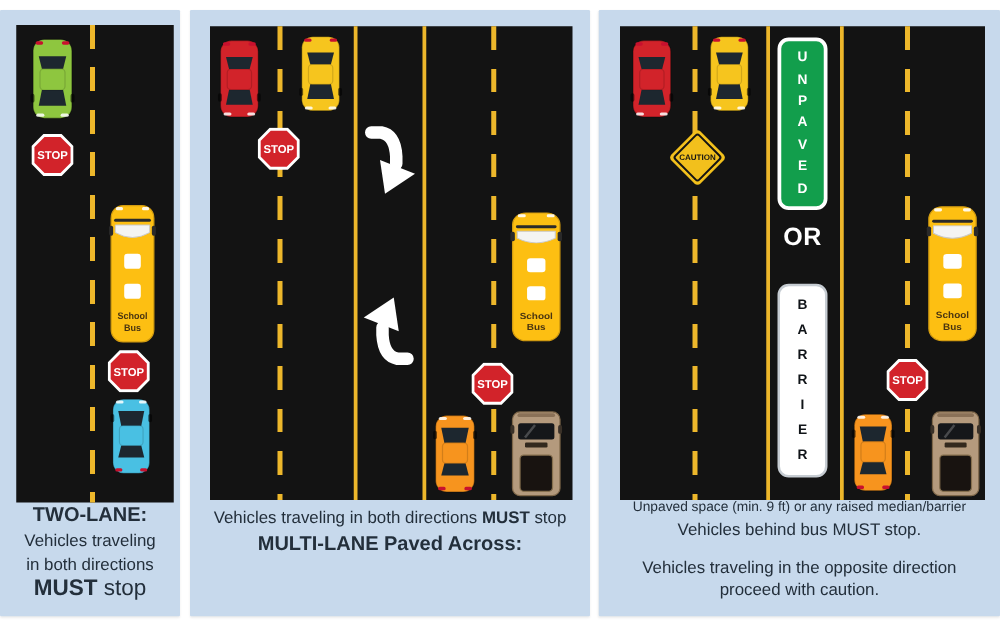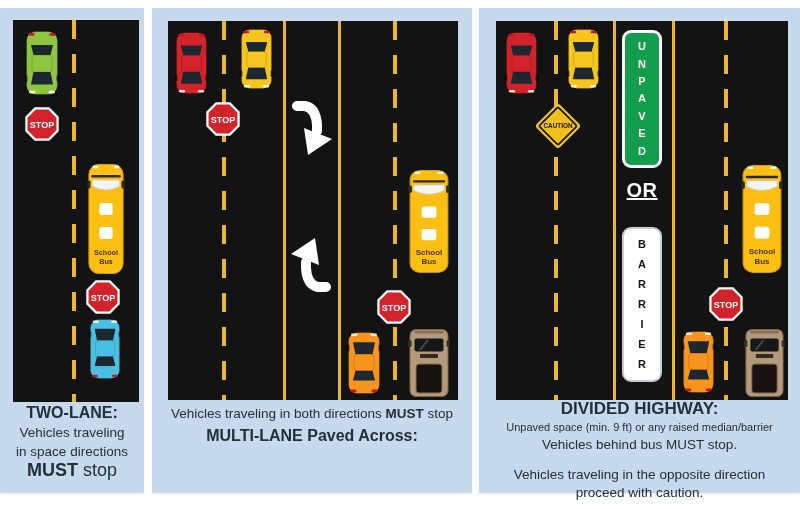--- a/index.html
+++ b/index.html
@@ -14,21 +14,21 @@
   .lane-line.dashed{width:4px;}
   .sprite{position:absolute;}
   .sprite svg{display:block;width:100%;height:100%;}
   .facing-down{transform:rotate(180deg);}
   .vsign{position:absolute;display:flex;flex-direction:column;justify-content:space-around;
          align-items:center;box-sizing:border-box;padding:5px 0;border-radius:9px;
          font-weight:bold;font-size:11px;line-height:1;}
   .vsign.green{border:3px solid #ffffff;color:#ffffff;}
   .vsign.white{border:2px solid #c6ccd2;color:#101418;background:#ffffff;}
   .or-label{position:absolute;font-weight:bold;font-size:20px;letter-spacing:0.5px;
-            text-align:center;text-decoration:underline;}
+            text-align:center;}
   .caption{position:absolute;text-align:center;}
   .caption .cap-line{white-space:nowrap;}
   .caption b{font-weight:bold;}
   svg text{font-family:"Liberation Sans",sans-serif;}
 </style>
 </head>
 <body>
 
 <div id="canvas">
     <div class="panel" style="left: 0px; top: 8px; width: 144px; height: 485px; position: absolute; background: rgb(199, 217, 236);">
@@ -85,21 +85,21 @@
     <path d="M7,11.5 L29,11.5 L26.5,24 L9.5,24 Z" fill="#1d272f"></path>
     <rect x="8" y="24" width="20" height="17" rx="3" fill="#49c0e3" stroke="rgba(0,0,0,0.15)"></rect>
     <path d="M9.5,41 L26.5,41 L29,51 L7,51 Z" fill="#1d272f"></path>
     <rect x="4.5" y="60.3" width="6" height="2.8" rx="1.3" fill="#c8102e"></rect>
     <rect x="25.5" y="60.3" width="6" height="2.8" rx="1.3" fill="#c8102e"></rect>
         </svg>
       </div>
       <div class="caption" style="left: 0px; top: 394px; width: 144px; position: absolute; color: rgb(35, 47, 59);">
         <div class="cap-line" style="font-size: 16px; line-height: 21px;"><b>TWO-LANE:</b></div>
         <div class="cap-line" style="font-size: 13.5px; line-height: 19px;"><span>Vehicles traveling</span></div>
-        <div class="cap-line" style="font-size: 13.5px; line-height: 19px;"><span>in space directions</span></div>
+        <div class="cap-line" style="font-size: 13.5px; line-height: 19px;"><span>in both directions</span></div>
         <div class="cap-line" style="font-size: 18px; line-height: 19px;"><b>MUST</b><span> stop</span></div>
       </div>
     </div>
     <div class="panel" style="left: 152px; top: 8px; width: 320px; height: 485px; position: absolute; background: rgb(199, 217, 236);">
       <div class="road" style="left: 16px; top: 13px; width: 290px; height: 379px; position: absolute; background: rgb(19, 19, 19);"></div>
       <div class="lane-line dashed" style="left: 70px; top: 13px; height: 379px; position: absolute; background: repeating-linear-gradient(rgb(237, 183, 43) 0px, rgb(237, 183, 43) 19px, transparent 19px, transparent 34px);"></div>
       <div class="lane-line solid" style="left: 131px; top: 13px; height: 379px; position: absolute; background: rgb(237, 183, 43);"></div>
       <div class="lane-line solid" style="left: 186px; top: 13px; height: 379px; position: absolute; background: rgb(237, 183, 43);"></div>
       <div class="lane-line dashed" style="left: 241px; top: 13px; height: 379px; position: absolute; background: repeating-linear-gradient(rgb(237, 183, 43) 0px, rgb(237, 183, 43) 19px, transparent 19px, transparent 34px);"></div>
       <div class="sprite" style="left: 138px; top: 90px; width: 44px; height: 66px; position: absolute;">
@@ -301,20 +301,19 @@
     <rect x="6" y="2.6" width="30" height="3" rx="1.5" fill="#8a7157"></rect>
     <rect x="0.3" y="12" width="3.2" height="7" rx="1.5" fill="#3a3128"></rect>
     <rect x="38.5" y="12" width="3.2" height="7" rx="1.5" fill="#3a3128"></rect>
     <rect x="6.5" y="10.5" width="29" height="13" rx="2" fill="#15171a"></rect>
     <line x1="12" y1="22" x2="20" y2="12" stroke="rgba(255,255,255,0.22)" stroke-width="2"></line>
     <rect x="12" y="26" width="18" height="4" rx="1" fill="#33291d"></rect>
     <rect x="8" y="36" width="26" height="29" rx="3" fill="#181310" stroke="#86704f"></rect>
         </svg>
       </div>
       <div class="caption" style="left: 0px; top: 390px; width: 321px; position: absolute; color: rgb(35, 47, 59);">
-        <div class="cap-line" style="font-size: 17px; line-height: 21px;"><b>DIVIDED HIGHWAY:</b></div>
         <div class="cap-line" style="font-size: 11px; line-height: 16px;"><span>Unpaved space (min. 9 ft) or any raised median/barrier</span></div>
         <div class="cap-line" style="font-size: 13.5px; line-height: 19px;"><span>Vehicles behind bus MUST stop.</span></div>
         <div class="cap-line" style="font-size: 13.5px; line-height: 18px; margin-top: 12px;"><span>Vehicles traveling in the opposite direction</span></div>
         <div class="cap-line" style="font-size: 13.5px; line-height: 18px;"><span>proceed with caution.</span></div>
       </div>
     </div>
   </div>
 
 </body></html>

